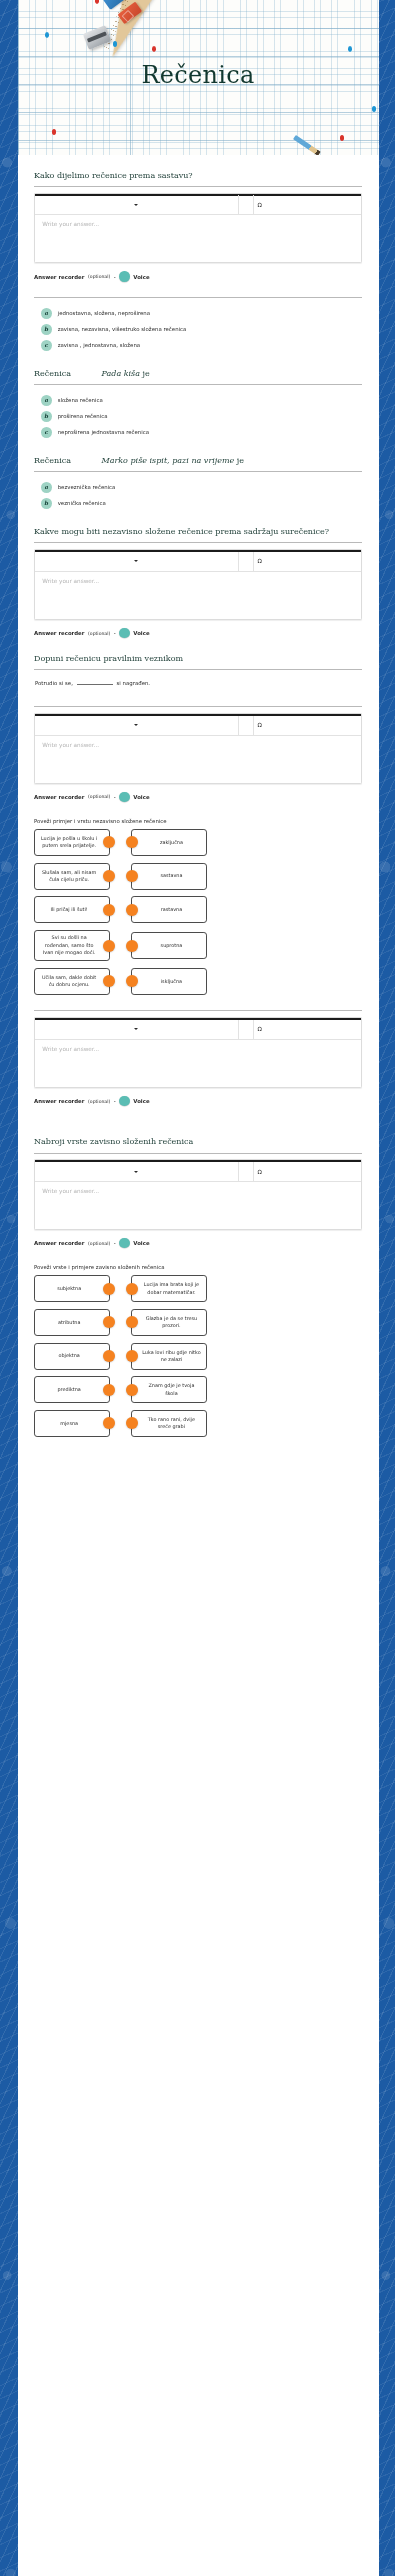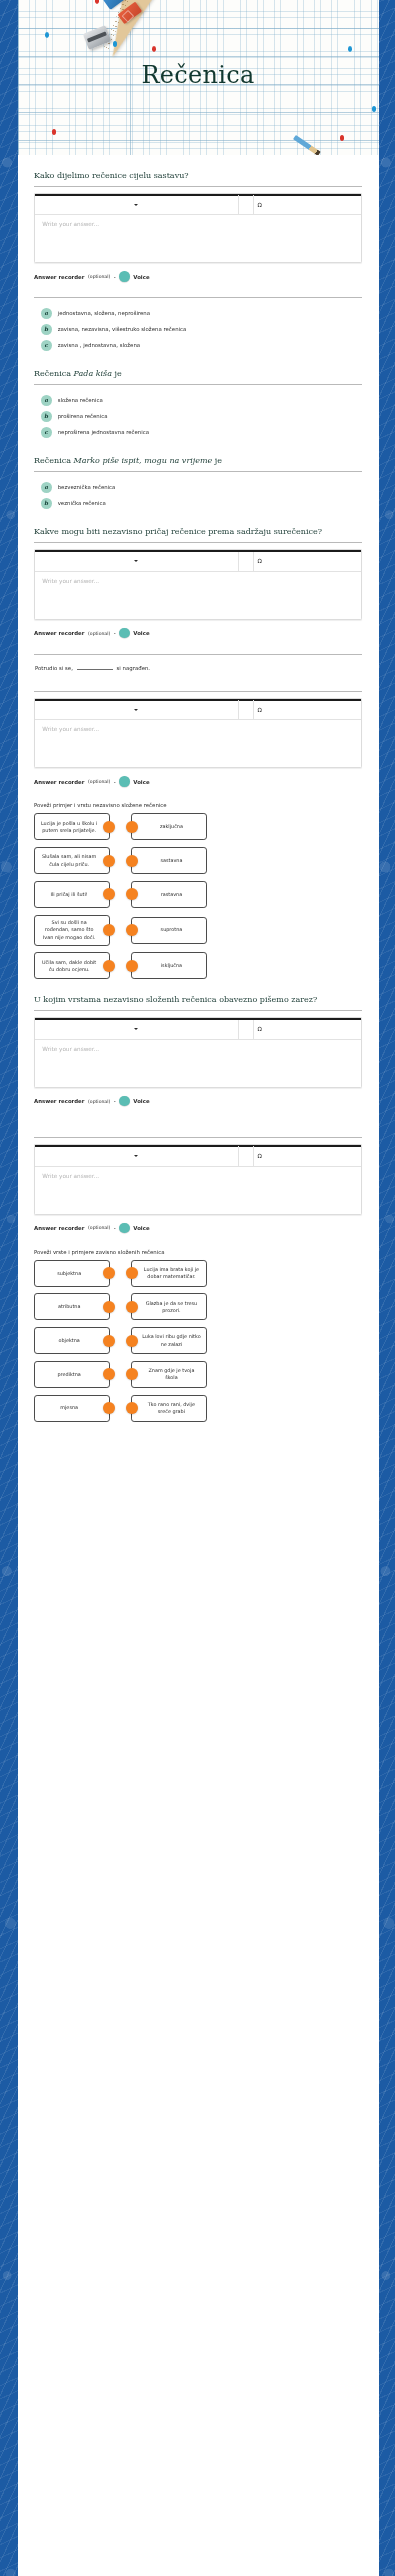--- a/index.html
+++ b/index.html
@@ -158,21 +158,21 @@
   .qblock { padding: 0 16.5px; }
   .q-spacer { height: 15.5px; }
 
   .q-title {
     font-family: "DejaVu Serif", serif;
     font-size: 8px;
     color: #1d3d36;
     line-height: 1.35;
     padding-bottom: 4.6px;
   }
-  .q-title em { font-style: italic; }
+  .q-title em { font-style: italic; margin-left: 28px; }
 
   .q-rule {
     height: 0.5px;
     background: #b9b9b9;
     margin-bottom: 6.2px;
   }
 
   
   .rt {
     border: 0.5px solid #dcdcdc;
@@ -340,21 +340,21 @@
       <div class="dot blue" style="left:354px;top:106px;width:4.1px;height:5.7px;"></div>
       <div class="dot red" style="left:34px;top:129px;width:4.1px;height:5.7px;"></div>
       <div class="dot red" style="left:322px;top:135px;width:4.1px;height:5.7px;"></div>
 
       <div class="hero-title">Rečenica</div>
     </div>
 
     <div class="q-spacer"></div>
 
     <div class="qblock">
-      <div class="q-title">Kako dijelimo rečenice cijelu sastavu?</div>
+      <div class="q-title">Kako dijelimo rečenice prema sastavu?</div>
       <div class="q-rule"></div>
       <div class="rt">
         <div class="rt-topbar"></div>
         <div class="rt-tools">
           <div class="rt-grow"></div>
           <div class="rt-tool">
               <span class="caret"></span>
             </div>
           <div class="rt-grow"></div>
           <div class="rt-sep"></div>
@@ -411,38 +411,38 @@
         <div class="choice">
           <span class="badge">c</span>
           <span class="choice-label">neproširena jednostavna rečenica</span>
         </div>
       </div>
     </div>
 
     <div class="q-spacer"></div>
 
     <div class="qblock">
-      <div class="q-title"><span>Rečenica </span><em>Marko piše ispit, mogu na vrijeme</em><span> je</span></div>
+      <div class="q-title"><span>Rečenica </span><em>Marko piše ispit, pazi na vrijeme</em><span> je</span></div>
       <div class="q-rule"></div>
       <div class="choices">
         <div class="choice">
           <span class="badge">a</span>
           <span class="choice-label">bezveznička rečenica</span>
         </div>
         <div class="choice">
           <span class="badge">b</span>
           <span class="choice-label">veznička rečenica</span>
         </div>
       </div>
     </div>
 
     <div class="q-spacer"></div>
 
     <div class="qblock">
-      <div class="q-title">Kakve mogu biti nezavisno pričaj rečenice prema sadržaju surečenice?</div>
+      <div class="q-title">Kakve mogu biti nezavisno složene rečenice prema sadržaju surečenice?</div>
       <div class="q-rule"></div>
       <div class="rt">
         <div class="rt-topbar"></div>
         <div class="rt-tools">
           <div class="rt-grow"></div>
           <div class="rt-tool">
               <span class="caret"></span>
             </div>
           <div class="rt-grow"></div>
           <div class="rt-sep"></div>
@@ -458,20 +458,21 @@
         <span class="opt">(optional)</span>
         <span>-</span>
         <span class="mic-btn"></span>
         <span class="strong">Voice</span>
       </div>
     </div>
 
     <div class="q-spacer"></div>
 
     <div class="qblock">
+      <div class="q-title">Dopuni rečenicu pravilnim veznikom</div>
       <div class="q-rule"></div>
       <div class="fill-line">
         <span>Potrudio si se,</span>
         <span class="blank"></span>
         <span>si nagrađen.</span>
       </div>
     </div>
 
     <div class="q-spacer"></div>
 
@@ -567,21 +568,20 @@
             <span>isključna</span>
           </div>
         </div>
 
       </div>
     </div>
 
     <div class="q-spacer"></div>
 
     <div class="qblock">
-      <div class="q-title">U kojim vrstama nezavisno složenih rečenica obavezno pišemo zarez?</div>
       <div class="q-rule"></div>
       <div class="rt">
         <div class="rt-topbar"></div>
         <div class="rt-tools">
           <div class="rt-grow"></div>
           <div class="rt-tool">
               <span class="caret"></span>
             </div>
           <div class="rt-grow"></div>
           <div class="rt-sep"></div>
@@ -600,20 +600,21 @@
         <span class="strong">Voice</span>
       </div>
     </div>
 
     <div class="q-spacer"></div>
 
 
     <div class="q-spacer"></div>
 
     <div class="qblock">
+      <div class="q-title">Nabroji vrste zavisno složenih rečenica</div>
       <div class="q-rule"></div>
       <div class="rt">
         <div class="rt-topbar"></div>
         <div class="rt-tools">
           <div class="rt-grow"></div>
           <div class="rt-tool">
               <span class="caret"></span>
             </div>
           <div class="rt-grow"></div>
           <div class="rt-sep"></div>

